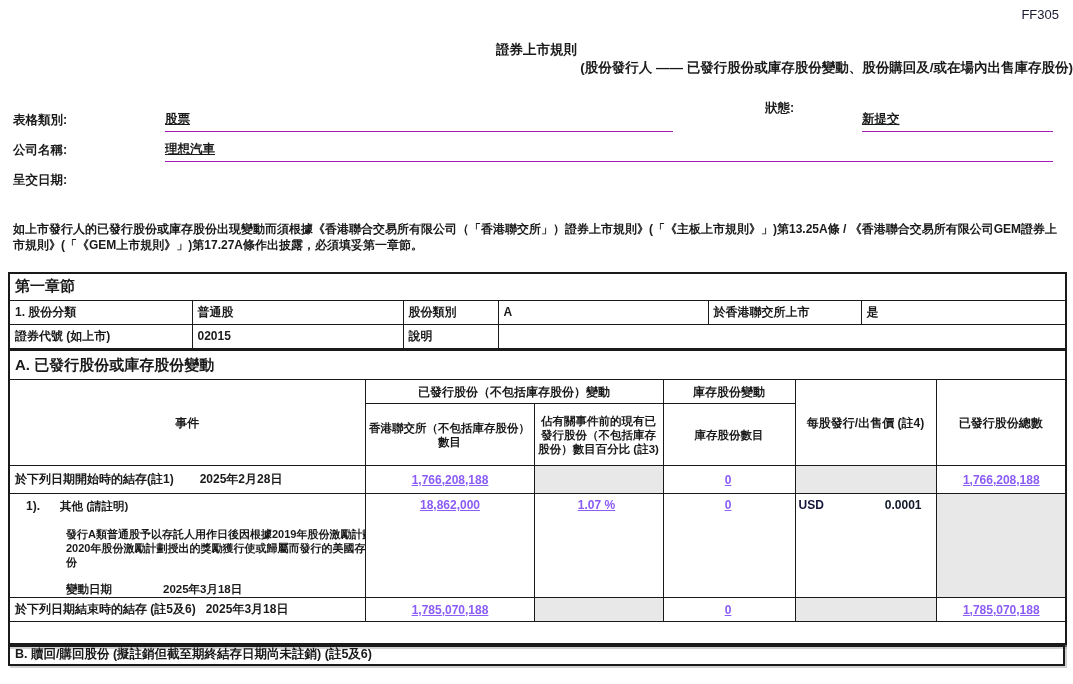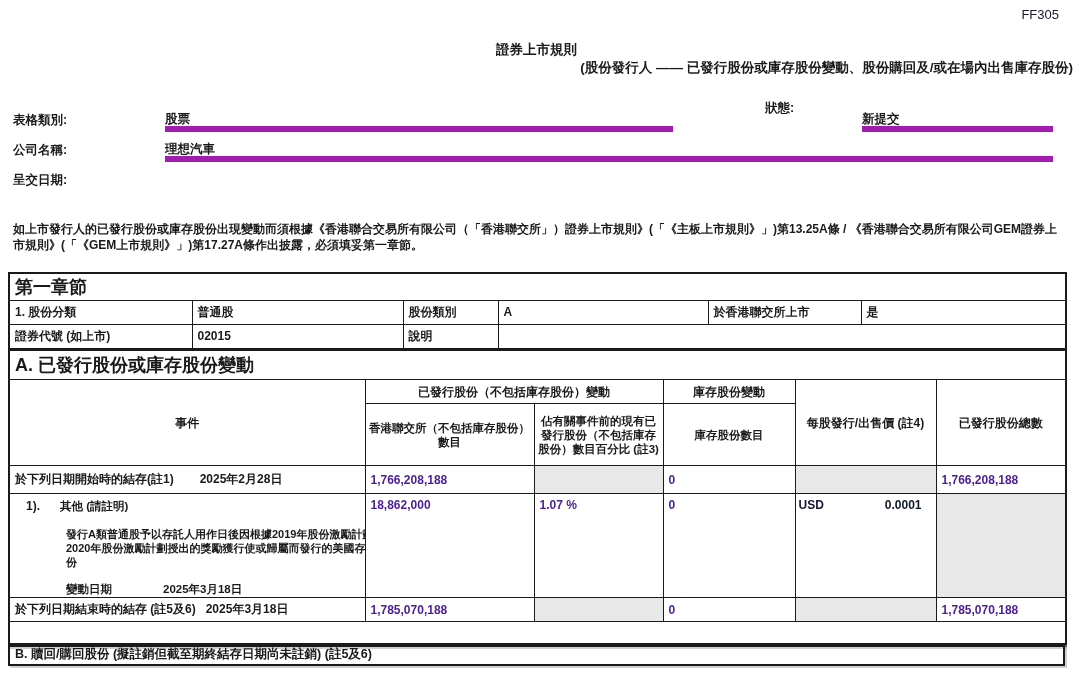--- a/index.html
+++ b/index.html
@@ -9,34 +9,34 @@
     font-weight:bold;color:#1a1a1a;
   }
   
   .form-code{position:absolute;top:7px;right:14px;font-size:13px;color:#1a1a33;font-weight:normal;}
   
   .title-block{position:absolute;top:41px;left:0;width:100%;text-align:center;}
   .title-line1{font-size:13.5px;line-height:17px;}
   .title-line2{font-size:13.5px;line-height:17px;margin-top:1px;text-align:right;}
   
   .meta-lbl{position:absolute;font-size:12.5px;line-height:16px;}
-  .meta-val{position:absolute;font-size:12.5px;line-height:16px;height:21px;border-bottom:6px solid #a21caf;box-sizing:border-box;}
+  .meta-val{position:absolute;font-size:12.5px;line-height:16px;height:21px;border-bottom:1px solid #a21caf;box-sizing:border-box;text-decoration:underline;}
   
   .instruction{position:absolute;top:221px;left:13px;width:1047px;font-size:12px;line-height:16px;}
   
   .tables{position:absolute;top:272px;left:8px;width:1057px;box-shadow:2px 2px 0 rgba(170,170,170,.55);}
   table{border-collapse:collapse;table-layout:fixed;width:1057px;}
   .t1{border:2px solid #1a1a1a;}
   .t2{border:2px solid #1a1a1a;border-top:none;}
   td{border:1px solid #1a1a1a;padding:0 0 0 5px;font-size:12px;box-sizing:border-box;vertical-align:middle;overflow:hidden;}
-  .r-sec td{font-size:18px;}
+  .r-sec td{font-size:15px;}
   .c-center{text-align:center;padding:0 3px;}
   .hdr td{line-height:14px;}
   .hdr-sub td{font-size:11.5px;line-height:14px;}
-  .num{text-align:left;padding-right:4px;color:#4c1d95;}
+  .num{text-align:center;padding-right:4px;color:#8b5cf6;text-decoration:underline;}
   .pad0{padding-right:7px;}
   .pct{padding-right:9px;}
   .top-align{vertical-align:top;padding-top:4px;}
   .shaded{background:#e8e8e8;}
   
   .evdate{margin-left:26px;}
   .evdate3{margin-left:10px;}
   .evt-cell{vertical-align:top;padding-top:5px;padding-left:16px;margin-left:44px;}
   .idx{display:inline-block;width:34px;font-size:12px;}
   .etitle{font-size:11.5px;}

